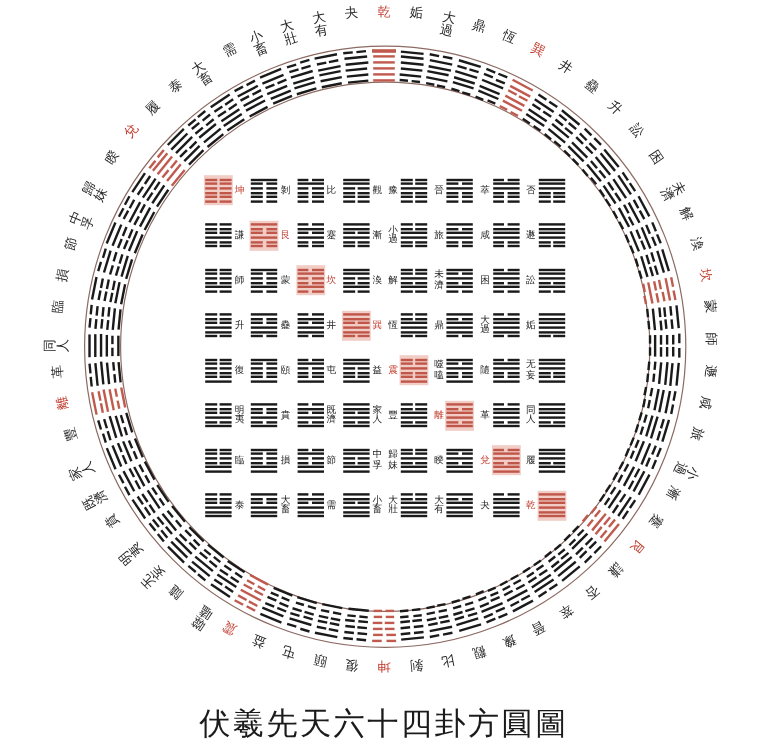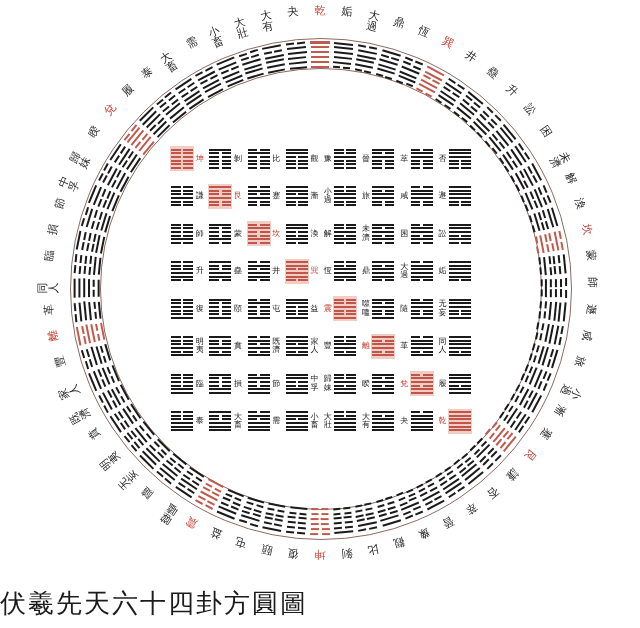--- a/index.html
+++ b/index.html
@@ -51,21 +51,21 @@
   .hx-row.yin i{width:44%;}
   .clabel{
     font-size:8px;line-height:1.05;white-space:nowrap;color:#1a1a1a;
     font-family:"Liberation Serif","DejaVu Serif",serif;width:9px;text-align:center;
   }
   .clabel.red{color:#c0392b;}
   .clabel .ch{display:block;}
 
   
   #title{
-    position:absolute;left:0;top:586px;width:640px;text-align:left;
+    position:absolute;left:0;top:586px;width:640px;text-align:center;
     font-size:26px;letter-spacing:2px;color:#1b1b1b;
     font-family:"Liberation Serif","DejaVu Serif",serif;
   }
 </style>
 </head>
 <body>
 
 <div class="stage">
 
   <div id="ring-layer">

